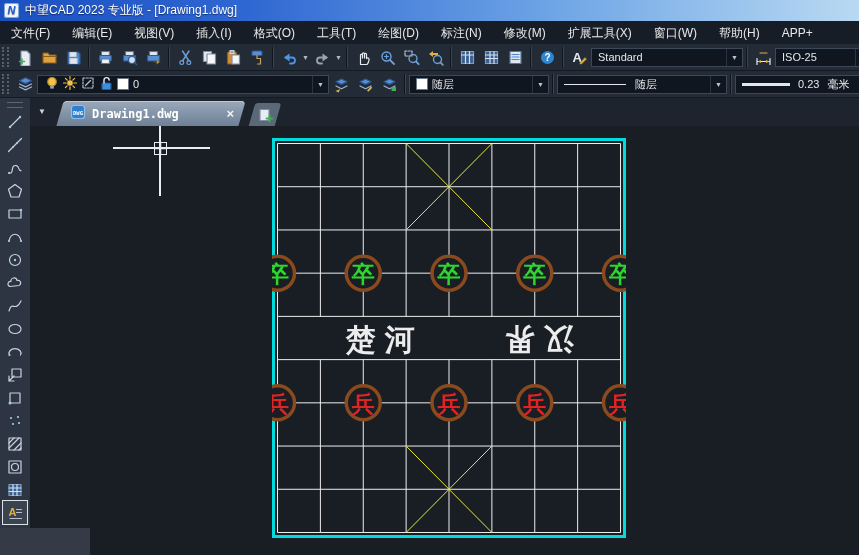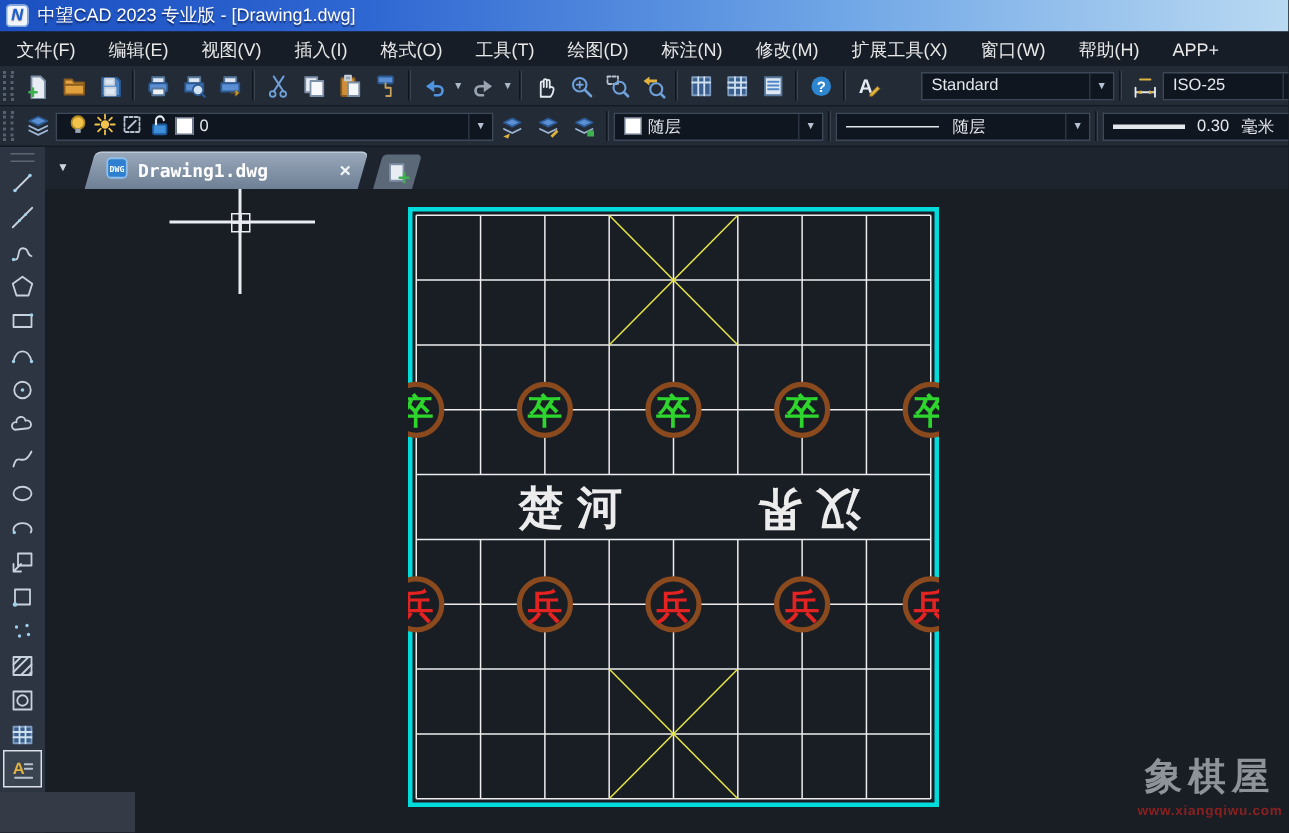--- a/index.html
+++ b/index.html
@@ -227,21 +227,21 @@
         </svg>
       </div>
     </span>
   <div class="tsep"></div>
   <div class="tbtn" id="ic-text-style">
       <svg width="17" height="17" viewBox="0 0 17 17" stroke="#c8d2de" stroke-width="1.2" fill="none" stroke-linecap="round" stroke-linejoin="round">
         <text x="1.5" y="13" font-size="13" font-weight="bold" fill="#e6ebf1" stroke="none">A</text>
         <path d="M9 13.5l5-5 1.6 1.6-5 5H9z" fill="#e0b23f" stroke="#8a6a1d" stroke-width=".6"></path>
       </svg>
     </div>
-  <div class="combo" style="width:129px;margin-left:23px;">
+  <div class="combo" style="width:152px;">
     <span>Standard</span>
     <span class="caret">▼</span>
   </div>
   <div class="tsep"></div>
   <div class="tbtn" id="ic-dim-style">
       <svg width="17" height="17" viewBox="0 0 17 17" stroke="#c8d2de" stroke-width="1.2" fill="none" stroke-linecap="round" stroke-linejoin="round">
         <path d="M2 12.5h13M2 9.5v6M15 9.5v6" stroke="#e6ebf1"></path>
         <path d="M2.5 12.5l3.5-1.4v2.8zM14.5 12.5L11 11.1v2.8z" fill="#e0b23f" stroke="none"></path>
         <path d="M5 4h7" stroke="#e0b23f"></path>
       </svg>
@@ -316,21 +316,21 @@
   </div>
   <div class="tsep"></div>
   <div class="combo" style="width:170px;">
     <span class="ltline" style="width:62px;margin-right:9px;"></span>
     <span>随层</span>
     <span class="caret">▼</span>
   </div>
   <div class="tsep"></div>
   <div class="combo" style="width:150px;overflow:hidden;border-right:none;">
     <span class="lwline" style="width:48px;margin-right:8px;"></span>
-    <span>0.30</span>
+    <span>0.23</span>
     <span style="margin-left:8px;">毫米</span>
   </div>
 </div>
 
 <div class="tabbar">
   <span class="tab-overflow">▼</span>
   <div class="tab">
     <div class="tab-inner">
       <span id="ic-dwg"><svg width="16" height="16" viewBox="0 0 16 16" stroke="#c8d2de" stroke-width="1.2" fill="none" stroke-linecap="round" stroke-linejoin="round">
             <rect x="1.5" y="1.5" width="13" height="13" rx="2.5" fill="#2f7fd0" stroke="#8fc0ea"></rect>
@@ -543,19 +543,15 @@
           <text x="348.5" y="265.8333333333333" fill="#e32222" font-size="23" font-weight="bold" text-anchor="middle" dominant-baseline="central">兵</text>
         </g>
       </svg></div>
 
   <div>
     <div class="ch-line" style="left:83px;top:21px;width:97px;height:1.5px;"></div>
     <div class="ch-line" style="left:129px;top:0px;width:1.5px;height:70px;"></div>
     <div class="pickbox" style="left:123.5px;top:15.5px;"></div>
   </div>
 
-  <div class="watermark">
-    <div class="wm-title">象棋屋</div>
-    <div class="wm-url">www.xiangqiwu.com</div>
-  </div>
 </div>
 
 <div class="blpanel"></div>
 
 </body></html>

